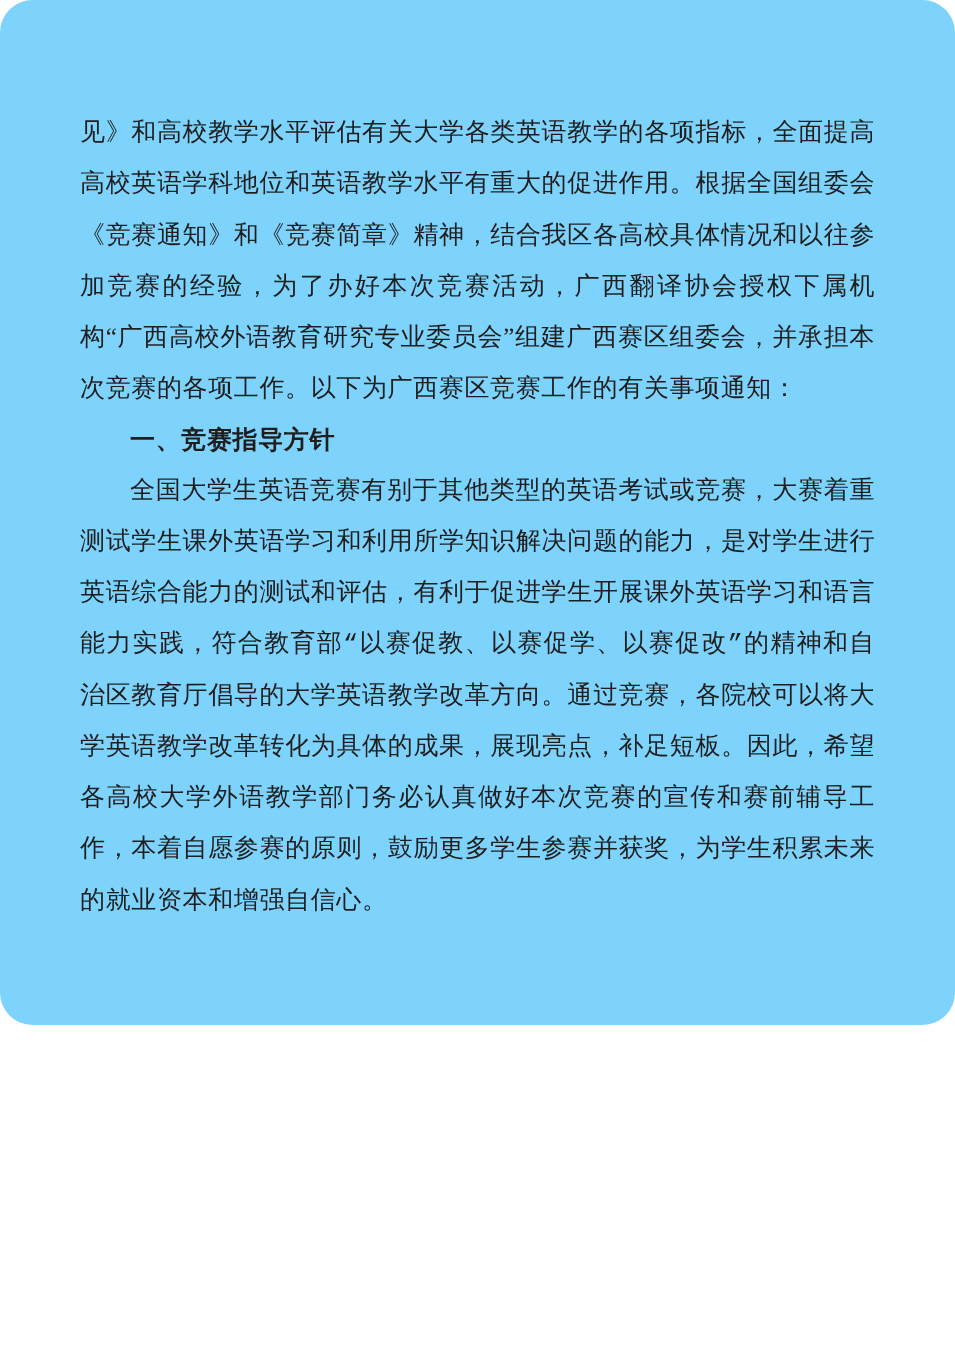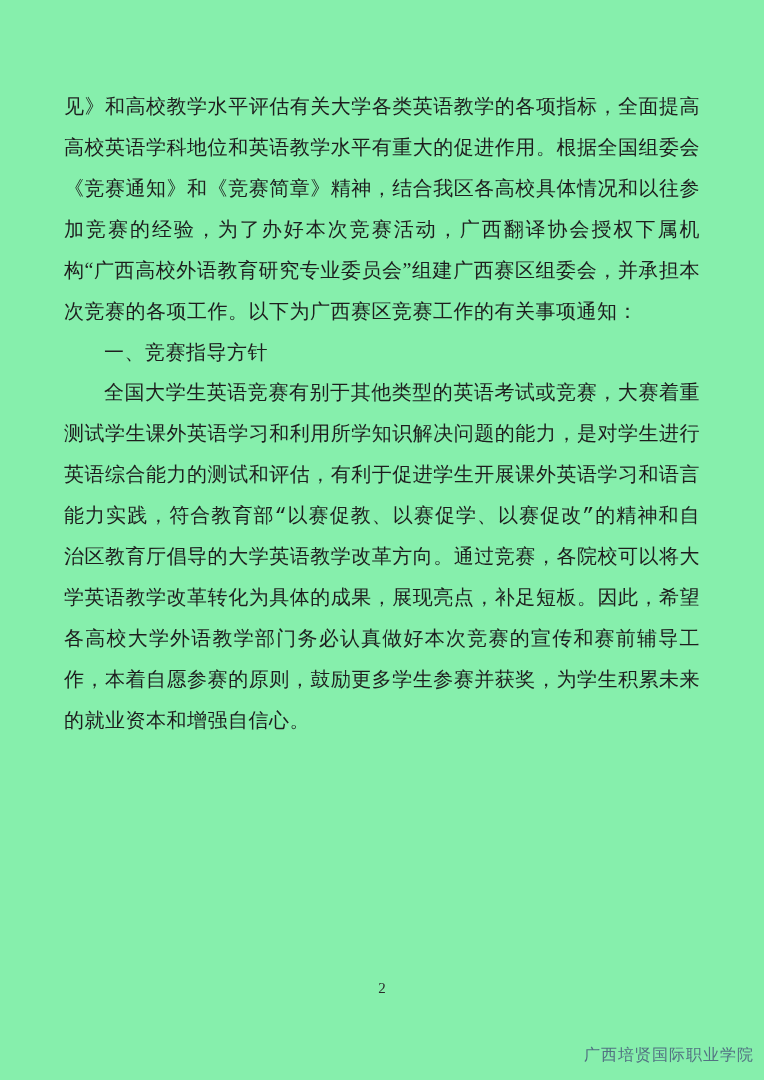--- a/index.html
+++ b/index.html
@@ -3,26 +3,27 @@
 <meta charset="utf-8">
 <style>
   html, body {
     margin: 0;
     padding: 0;
     background: #ffffff;
   }
   .page {
     position: relative;
     width: 764px;
-    height: 1080px;
+    height: 820px;
     margin: 0 auto;
-    background: #86efac;
+    background: #7dd3fc;
     overflow: hidden;
     font-family: "Liberation Serif", "DejaVu Serif", serif;
     color: #1e1e1e;
+    border-radius: 26px;
   }
   .content {
     position: absolute;
     left: 64px;
     top: 86px;
     width: 636px;
   }
   .content p,
   .content h2 {
     margin: 0;
@@ -32,21 +33,21 @@
     letter-spacing: 0.5px;
     text-align: justify;
     text-justify: inter-ideograph;
     font-weight: normal;
   }
   .content p.indent {
     text-indent: 2em;
     font-family: Liberation Mono, monospace;
   }
   .content h2 {
-    font-weight: normal;
+    font-weight: bold;
     text-indent: 2em;
   }
   .page-number {
     position: absolute;
     top: 980px;
     left: 0;
     width: 100%;
     text-align: center;
     font-size: 15px;
     color: #2a2a2a;

